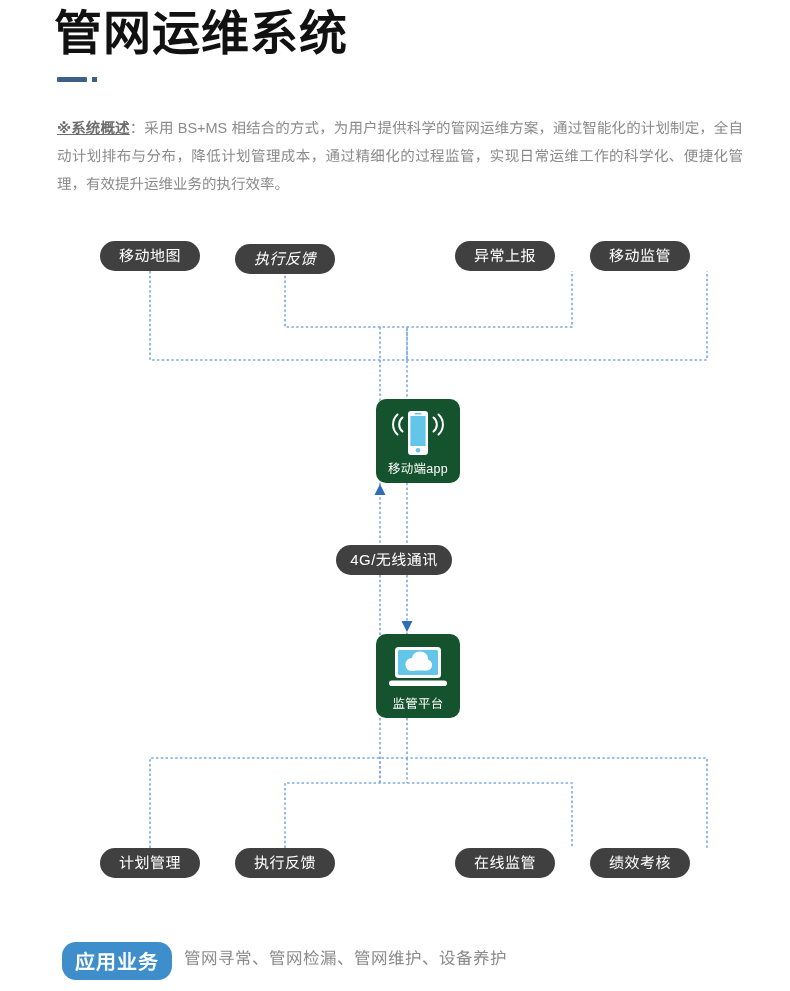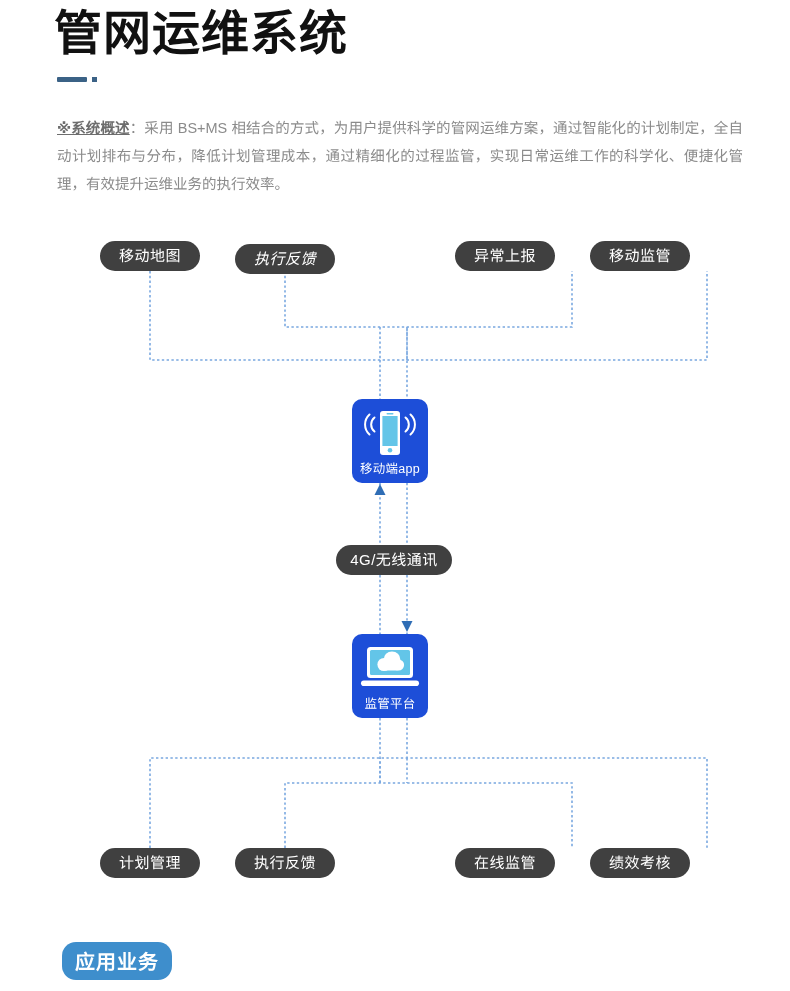--- a/index.html
+++ b/index.html
@@ -95,24 +95,25 @@
     white-space: nowrap;
     letter-spacing: 0.5px;
     box-sizing: border-box;
   }
   .pill.wide   { width: 100px; }
   .pill.comm   { width: 116px; font-size: 15px; }
 
   
   .device {
     position: absolute;
-    width: 76px;
+    width: 84px;
     height: 84px;
     border-radius: 10px;
-    background: #1d4ed8;
+    background: #14532d;
+    margin-left: 24px;
   }
   .device .caption {
     position: absolute;
     left: 0;
     right: 0;
     bottom: 6px;
     text-align: center;
     color: #ffffff;
     font-size: 12.5px;
     white-space: nowrap;
@@ -256,13 +257,14 @@
   <div class="caption">监管平台</div>
 </div>
 
 <div class="pill wide" style="left:100px; top:848px;">计划管理</div>
 <div class="pill wide" style="left:235px; top:848px;">执行反馈</div>
 <div class="pill wide" style="left:455px; top:848px;">在线监管</div>
 <div class="pill wide" style="left:590px; top:848px;">绩效考核</div>
 
 <div id="footer-row">
   <span id="footer-tag">应用业务</span>
+  <span id="footer-text">管网寻常、管网检漏、管网维护、设备养护</span>
 </div>
 
 </body></html>

